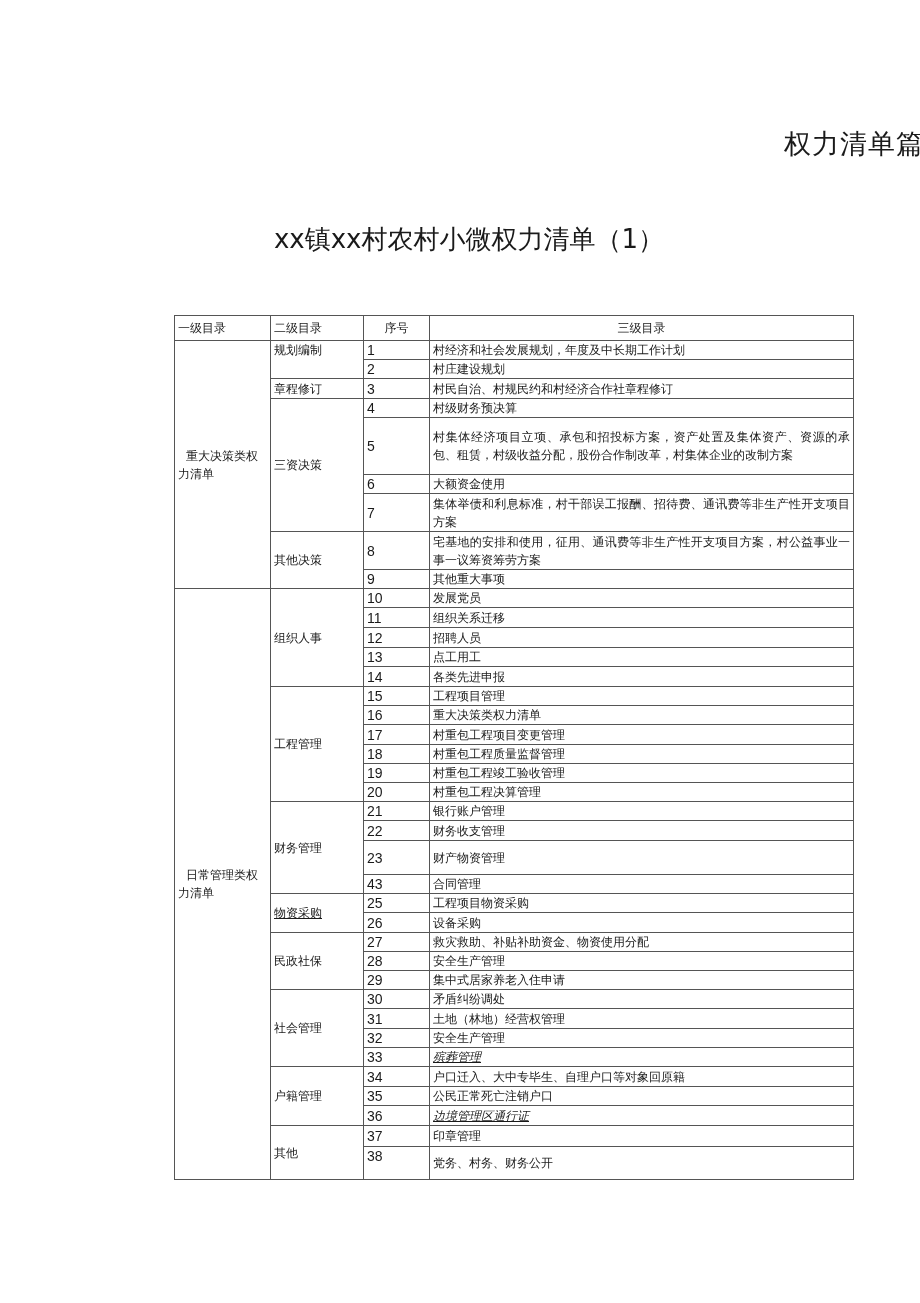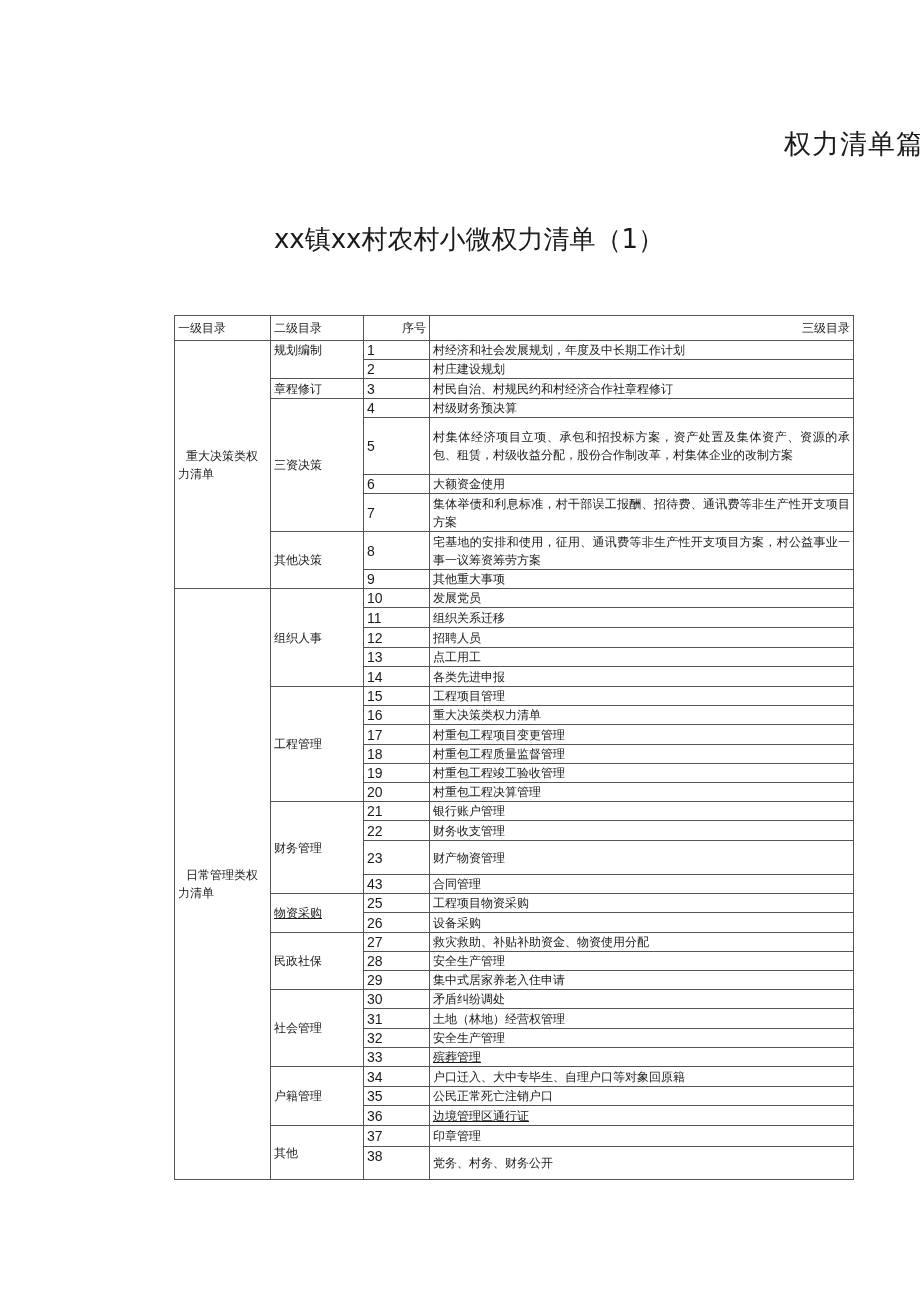--- a/index.html
+++ b/index.html
@@ -9,26 +9,26 @@
            font-size: 27px; font-weight: normal; margin: 4px; letter-spacing: 1px; }
   .subtitle { position: absolute; left: 0; width: 938px; top: 222px; text-align: center;
               font-size: 26px; font-weight: normal; margin: 0;
               font-family: "DejaVu Sans", "Liberation Sans", sans-serif; }
   table.grid { position: absolute; left: 142px; top: 315px; width: 679px;
                border-collapse: collapse; table-layout: fixed; font-size: 12px; margin-left: 32px; }
   table.grid td, table.grid th { border: 1px solid #555; padding: 0 3px; vertical-align: middle;
                font-weight: normal; line-height: 18px; overflow: hidden; }
   col.c1 { width: 96px; } col.c2 { width: 93px; } col.c3 { width: 66px; } col.c4 { width: 424px; }
   th { text-align: left; height: 24px; }
-  th.center { text-align: right; }
+  th.center { text-align: center; }
   td.num { font-family: "Liberation Sans", "DejaVu Sans", sans-serif; font-size: 14px; padding-left: 7px; }
   td.text { padding-left: 4px; text-align: justify; }
   td.l1 { vertical-align: bottom; padding: 0 1px 0 1px; }
   td.l1 span { display: block; text-indent: 8px; }
-  .u { text-decoration: underline; }
+  .u { text-decoration: underline; font-style: italic; }
   .rowlabel-bottom { vertical-align: bottom; text-decoration: underline; }
 </style>
 </head>
 <body>
 
 <h1 class="title">权力清单篇</h1>
 <h2 class="subtitle">xx镇xx村农村小微权力清单（1）</h2>
 
 <table class="grid">
   <colgroup>

